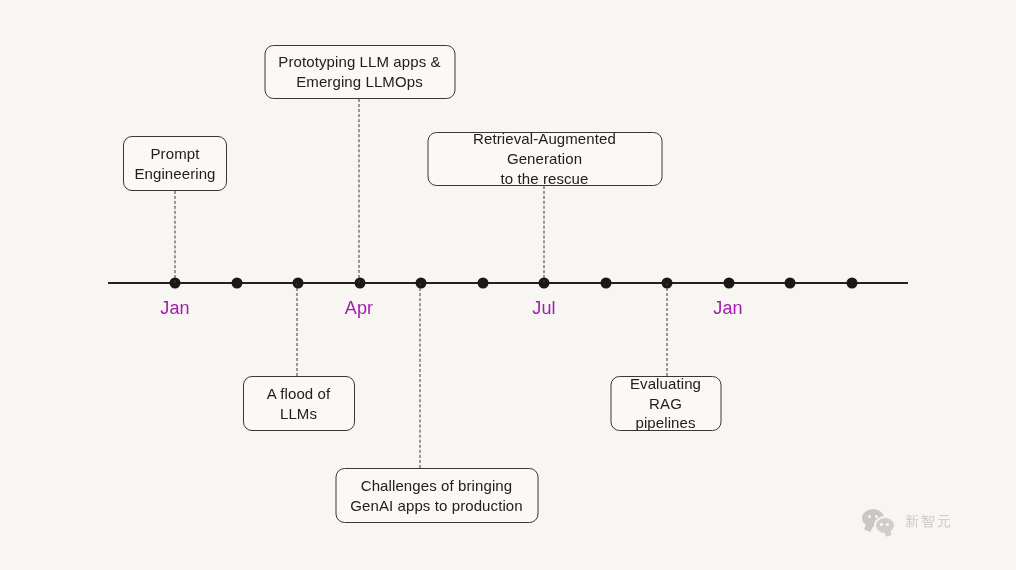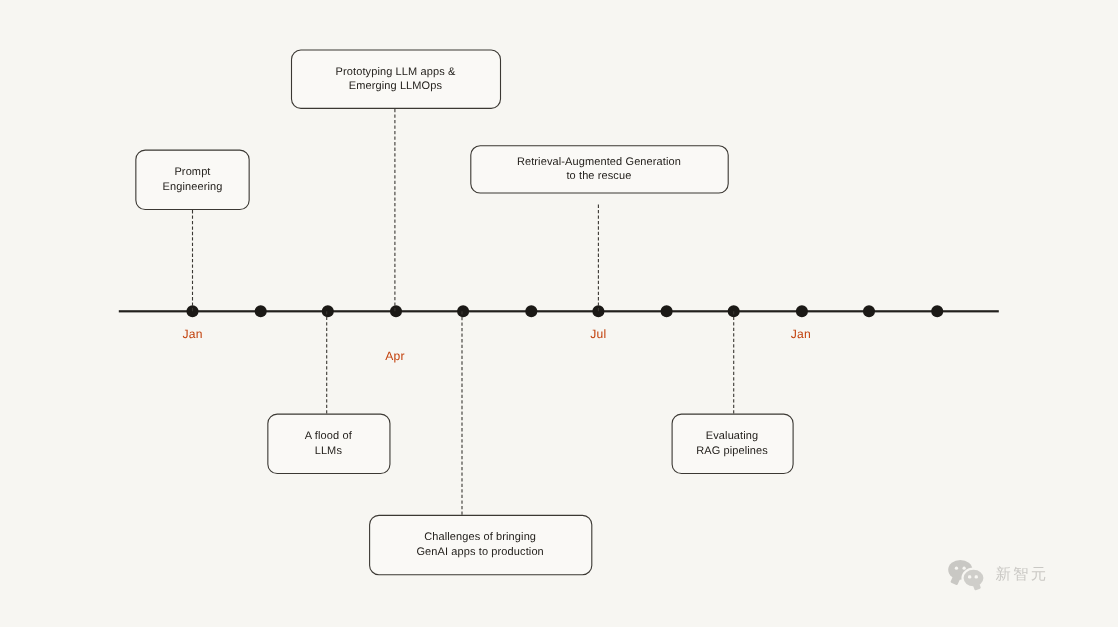--- a/index.html
+++ b/index.html
@@ -34,22 +34,22 @@
     height: 11px;
     border-radius: 50%;
     background: #1b1916;
     transform: translate(-50%, -50%);
     top: 283px;
   }
   .month-label {
     position: absolute;
     top: 298px;
     transform: translateX(-50%);
-    font-size: 11px;
-    color: #c2410c;
+    font-size: 18px;
+    color: #a21caf;
     white-space: nowrap;
     letter-spacing: 0.2px;
   }
 
   
   .connector {
     position: absolute;
     width: 0;
     border-left: 1.6px dashed #3a3733;
     transform: translateX(-50%);
@@ -59,21 +59,21 @@
   .event-box {
     position: absolute;
     box-sizing: border-box;
     background: #faf9f6;
     border: 1.3px solid #3b3833;
     border-radius: 9px;
     display: flex;
     align-items: center;
     justify-content: center;
     text-align: center;
-    font-size: 10px;
+    font-size: 15px;
     line-height: 1.32;
     color: #23201c;
     padding: 4px 10px;
     transform: translateX(-50%);
     letter-spacing: 0.1px;
   }
   .event-box span {
     display: block;
     white-space: pre-line;
   }
@@ -163,38 +163,38 @@
       <div class="axis-dot" style="left: 482.5px;"></div>
       <div class="axis-dot" style="left: 544px;"></div>
       <div class="axis-dot" style="left: 605.5px;"></div>
       <div class="axis-dot" style="left: 667px;"></div>
       <div class="axis-dot" style="left: 728.5px;"></div>
       <div class="axis-dot" style="left: 790px;"></div>
       <div class="axis-dot" style="left: 851.5px;"></div>
     </div>
   <div id="months-layer">
       <div class="month-label" style="left: 175px;">Jan</div>
-      <div class="month-label" style="left: 359px; margin-top: 20px;">Apr</div>
+      <div class="month-label" style="left: 359px;">Apr</div>
       <div class="month-label" style="left: 544px;">Jul</div>
       <div class="month-label" style="left: 728px;">Jan</div>
     </div>
 
   <div id="events-layer">
       <div class="connector" style="left: 175px; top: 191px; height: 92px;"></div>
       <div class="event-box" style="left: 175px; top: 136px; width: 104px; height: 55px;">
         <span>Prompt
 Engineering</span>
       </div>
       <div class="connector" style="left: 359px; top: 99px; height: 184px;"></div>
       <div class="event-box" style="left: 359.5px; top: 45px; width: 191px; height: 54px;">
         <span>Prototyping LLM apps &amp;
 Emerging LLMOps</span>
       </div>
       <div class="connector" style="left: 544px; top: 186px; height: 97px;"></div>
-      <div class="event-box" style="left: 544.5px; top: 132px; width: 235px; height: 44px;">
+      <div class="event-box" style="left: 544.5px; top: 132px; width: 235px; height: 54px;">
         <span>Retrieval-Augmented Generation
 to the rescue</span>
       </div>
       <div class="connector" style="left: 297px; top: 283px; height: 93px;"></div>
       <div class="event-box" style="left: 298.5px; top: 376px; width: 112px; height: 55px;">
         <span>A flood of
 LLMs</span>
       </div>
       <div class="connector" style="left: 667px; top: 283px; height: 93px;"></div>
       <div class="event-box" style="left: 665.5px; top: 376px; width: 111px; height: 55px;">

